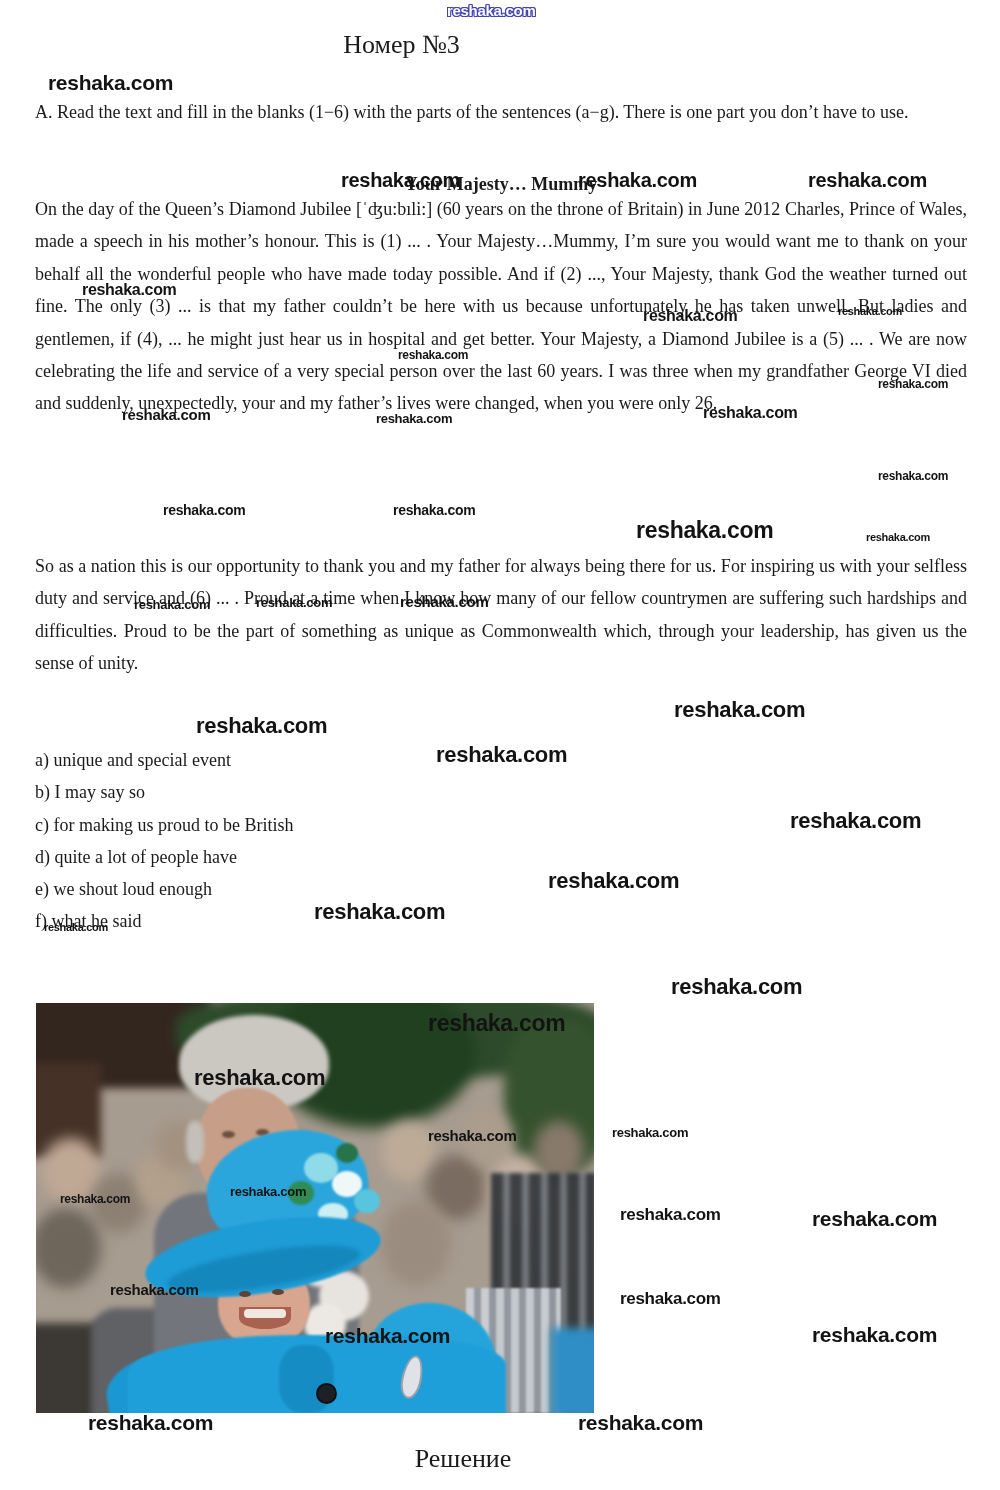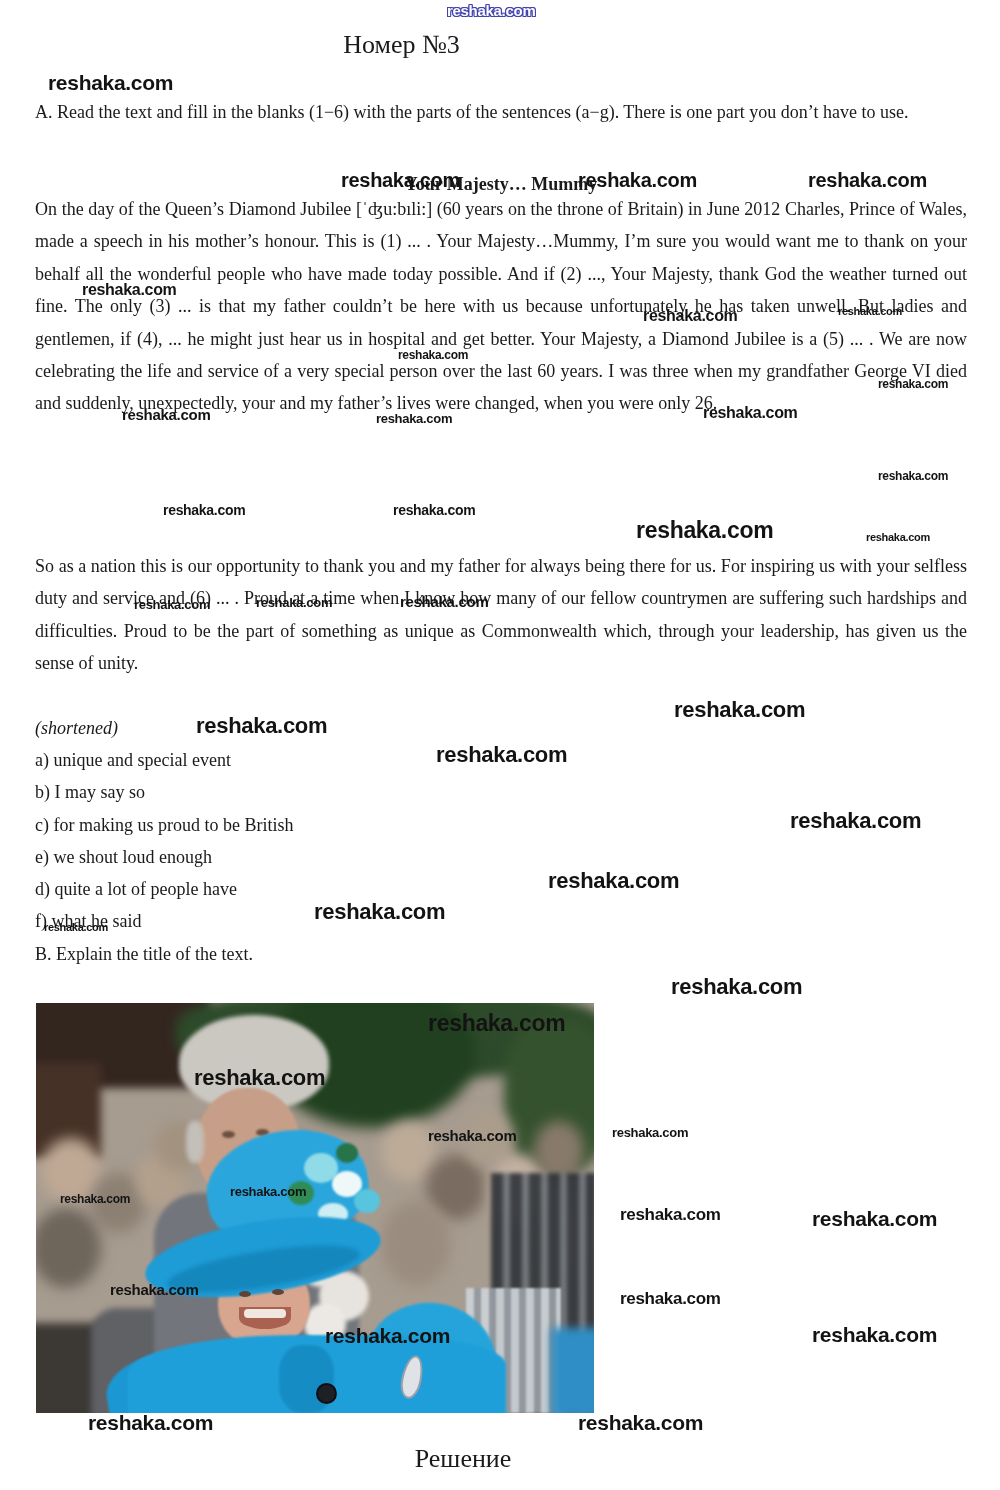--- a/index.html
+++ b/index.html
@@ -37,30 +37,28 @@
 <body>
 
 <div class="page">
 
   <div class="title">Номер №3</div>
 
   <div class="txt instruction">A. Read the text and fill in the blanks (1−6) with the parts of the sentences (a−g). There is one part you don’t have to use.</div>
   <div class="txt heading">Your Majesty… Mummy</div>
   <div class="txt para1">On the day of the Queen’s Diamond Jubilee [ˈʤu:bıli:] (60 years on the throne of Britain) in June 2012 Charles, Prince of Wales, made a speech in his mother’s honour. This is (1) ... . Your Majesty…Mummy, I’m sure you would want me to thank on your behalf all the wonderful people who have made today possible. And if (2) ..., Your Majesty, thank God the weather turned out fine. The only (3) ... is that my father couldn’t be here with us because unfortunately he has taken unwell. But ladies and gentlemen, if (4), ... he might just hear us in hospital and get better. Your Majesty, a Diamond Jubilee is a (5) ... . We are now celebrating the life and service of a very special person over the last 60 years. I was three when my grandfather George VI died and suddenly, unexpectedly, your and my father’s lives were changed, when you were only 26.</div>
   <div class="txt para2">So as a nation this is our opportunity to thank you and my father for always being there for us. For inspiring us with your selfless duty and service and (6) ... . Proud at a time when I know how many of our fellow countrymen are suffering such hardships and difficulties. Proud to be the part of something as unique as Commonwealth which, through your leadership, has given us the sense of unity.</div>
-  <div class="txt shortened">(shortened)</div>
 
   <div class="txt options">
     <div>a) unique and special event</div>
     <div>b) I may say so</div>
     <div>c) for making us proud to be British</div>
+    <div>d) quite a lot of people have</div>
     <div>e) we shout loud enough</div>
-    <div>d) quite a lot of people have</div>
     <div>f) what he said</div>
-    <div>B. Explain the title of the text.</div>
   </div>
 
   <div class="photo">
 
     <div class="bl4" style="left:-10px;top:-10px;width:185px;height:95px;background:#33261f;"></div>
     <div class="bl4" style="left:-10px;top:60px;width:75px;height:95px;background:#463127;"></div>
     <div class="bl6" style="left:140px;top:-15px;width:430px;height:90px;background:#2d4b2a;border-radius:40%;"></div>
     <div class="bl7" style="left:230px;top:-25px;width:210px;height:150px;background:#20401f;border-radius:50%;"></div>
     <div class="bl6" style="left:468px;top:15px;width:105px;height:155px;background:#35522e;border-radius:40%;"></div>
 

